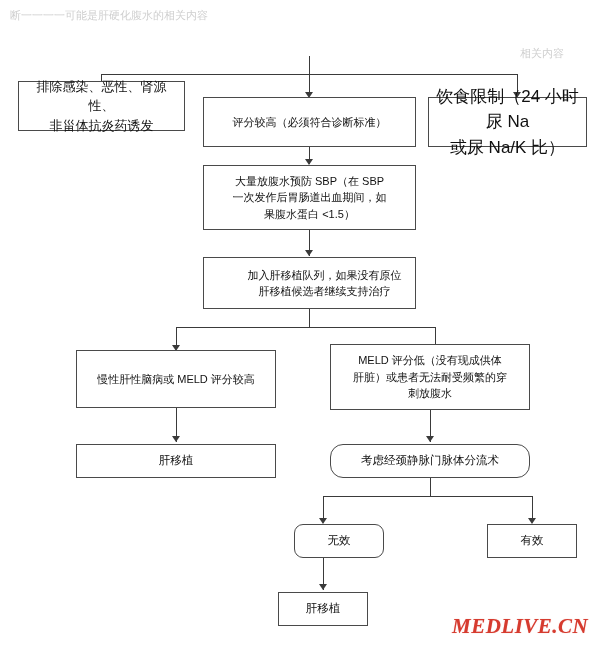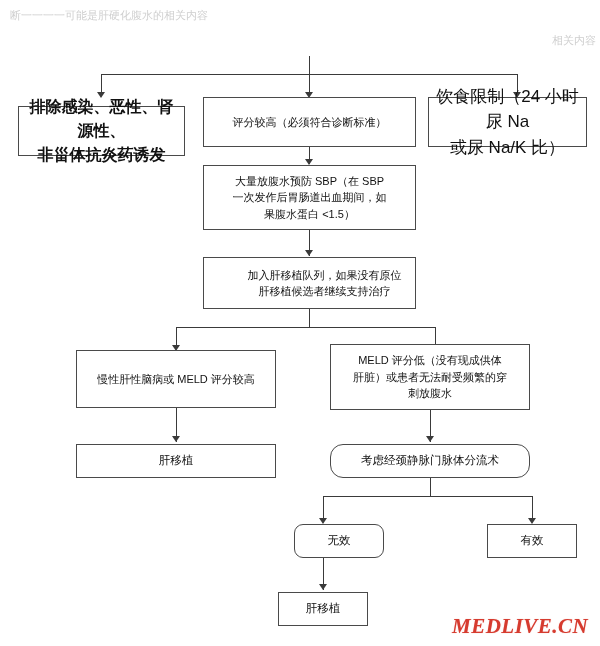--- a/index.html
+++ b/index.html
@@ -70,35 +70,35 @@
     white-space: nowrap;
     user-select: none;
   }
 </style>
 </head>
 <body>
 
 <div id="canvas">
 
   <div class="ghost" style="left:10px; top:8px;">断一一一一可能是肝硬化腹水的相关内容</div>
-  <div class="ghost" style="left:520px; top:33px;margin-left:32px;">相关内容</div>
+  <div class="ghost" style="left:520px; top:46px;">相关内容</div>
 
 
   <div class="line v" style="left:309px; top:56px; height:18px;"></div>
 
   <div class="line h" style="left:101px; top:74px; width:416px;"></div>
 
   <div class="line v" style="left:101px; top:74px; height:20px;"></div>
   <div class="arrow" style="left:97px; top:92px;"></div>
   <div class="line v" style="left:309px; top:74px; height:20px;"></div>
   <div class="arrow" style="left:305px; top:92px;"></div>
   <div class="line v" style="left:517px; top:74px; height:20px;"></div>
   <div class="arrow" style="left:513px; top:92px;"></div>
 
-  <div class="node" style="left:18px; top:106px; width:167px; height:50px; font-size:16px;font-weight:bold;">
+  <div class="node" style="left:18px; top:81px; width:167px; height:50px; font-size:13px;">
     <span style="white-space:pre-line;">排除感染、恶性、肾源性、
 非甾体抗炎药诱发</span>
   </div>
 
   <div class="node" style="left:203px; top:97px; width:213px; height:50px; font-size:11px;">
     <span style="white-space:pre-line;">评分较高（必须符合诊断标准）</span>
   </div>
 
   <div class="node" style="left:428px; top:97px; width:159px; height:50px; font-size:17px;">
     <span style="white-space:pre-line;">饮食限制（24 小时尿 Na

